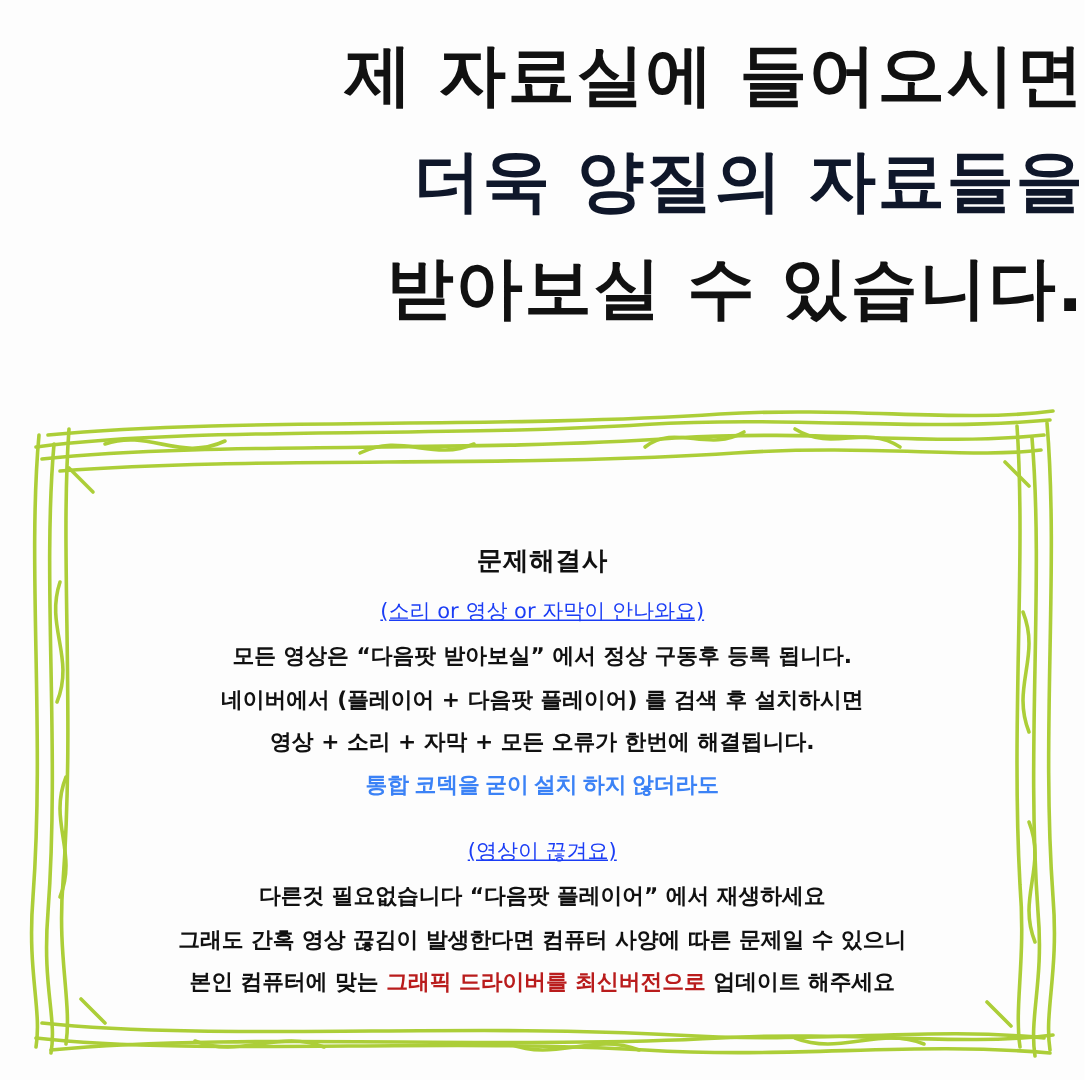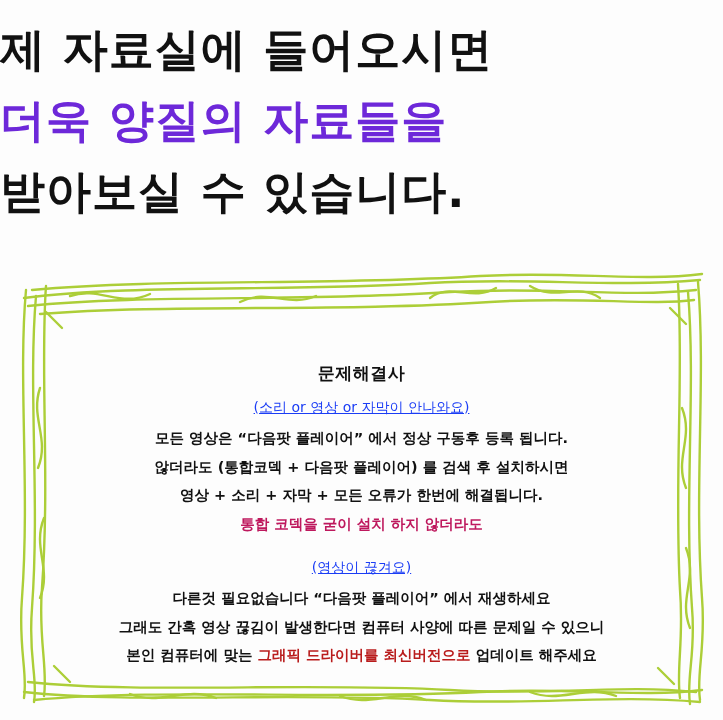--- a/index.html
+++ b/index.html
@@ -19,33 +19,33 @@
     height: 720px;
     background: #fdfdfd;
   }
 
   
   .headline {
     position: absolute;
     top: 14px;
     left: 0;
     width: 723px;
-    text-align: left;
+    text-align: right;
   }
   .headline-line {
     font-family: "DejaVu Sans", "Liberation Sans", sans-serif;
     font-size: 45px;
     font-weight: 700;
     letter-spacing: 1px;
     line-height: 1.58;
     color: #111111;
     white-space: nowrap;
   }
   .headline-line.accent {
-    color: #6d28d9;
+    color: #0f172a;
   }
 
   
   .frame {
     position: absolute;
     left: 10px;
     top: 268px;
     width: 703px;
     height: 440px;
   }
@@ -76,22 +76,23 @@
     margin: 0 0 14px 0;
   }
   .c-line {
     font-size: 14.5px;
     font-weight: 700;
     color: #111111;
     line-height: 1.0;
     margin: 0 0 14px 0;
   }
   .c-line.red {
-    color: #be185d;
+    color: #3b82f6;
     margin-bottom: 8px;
+    font-family: Liberation Serif, serif;
   }
   .c-line.red.tight {
     margin-bottom: 30px;
   }
   .c-sub.second {
     margin-top: 28px;
   }
   .mix {
     font-size: 14.5px;
     font-weight: 700;
@@ -151,22 +152,22 @@
         <path d="M44 398 L 60 414"></path>
         <path d="M648 400 L 664 416"></path>
       </g>
     </svg>
   </div>
 
   <div class="content">
     <div class="c-title">문제해결사</div>
 
     <div class="c-sub">(소리 or 영상 or 자막이 안나와요)</div>
-    <div class="c-line">모든 영상은 “다음팟 플레이어” 에서 정상 구동후 등록 됩니다.</div>
-    <div class="c-line">않더라도 (통합코덱 + 다음팟 플레이어) 를 검색 후 설치하시면</div>
+    <div class="c-line">모든 영상은 “다음팟 받아보실” 에서 정상 구동후 등록 됩니다.</div>
+    <div class="c-line">네이버에서 (플레이어 + 다음팟 플레이어) 를 검색 후 설치하시면</div>
     <div class="c-line">영상 + 소리 + 자막 + 모든 오류가 한번에 해결됩니다.</div>
     <div class="c-line red">통합 코덱을 굳이 설치 하지 않더라도</div>
 
     <div class="c-sub second">(영상이 끊겨요)</div>
     <div class="c-line">다른것 필요없습니다  “다음팟 플레이어” 에서 재생하세요</div>
     <div class="c-line">그래도 간혹 영상 끊김이 발생한다면 컴퓨터 사양에 따른 문제일 수 있으니</div>
     <div class="mix">
       <span>본인 컴퓨터에 맞는 </span><span class="red">그래픽 드라이버를 최신버전으로</span><span> 업데이트 해주세요</span>
     </div>
   </div>

